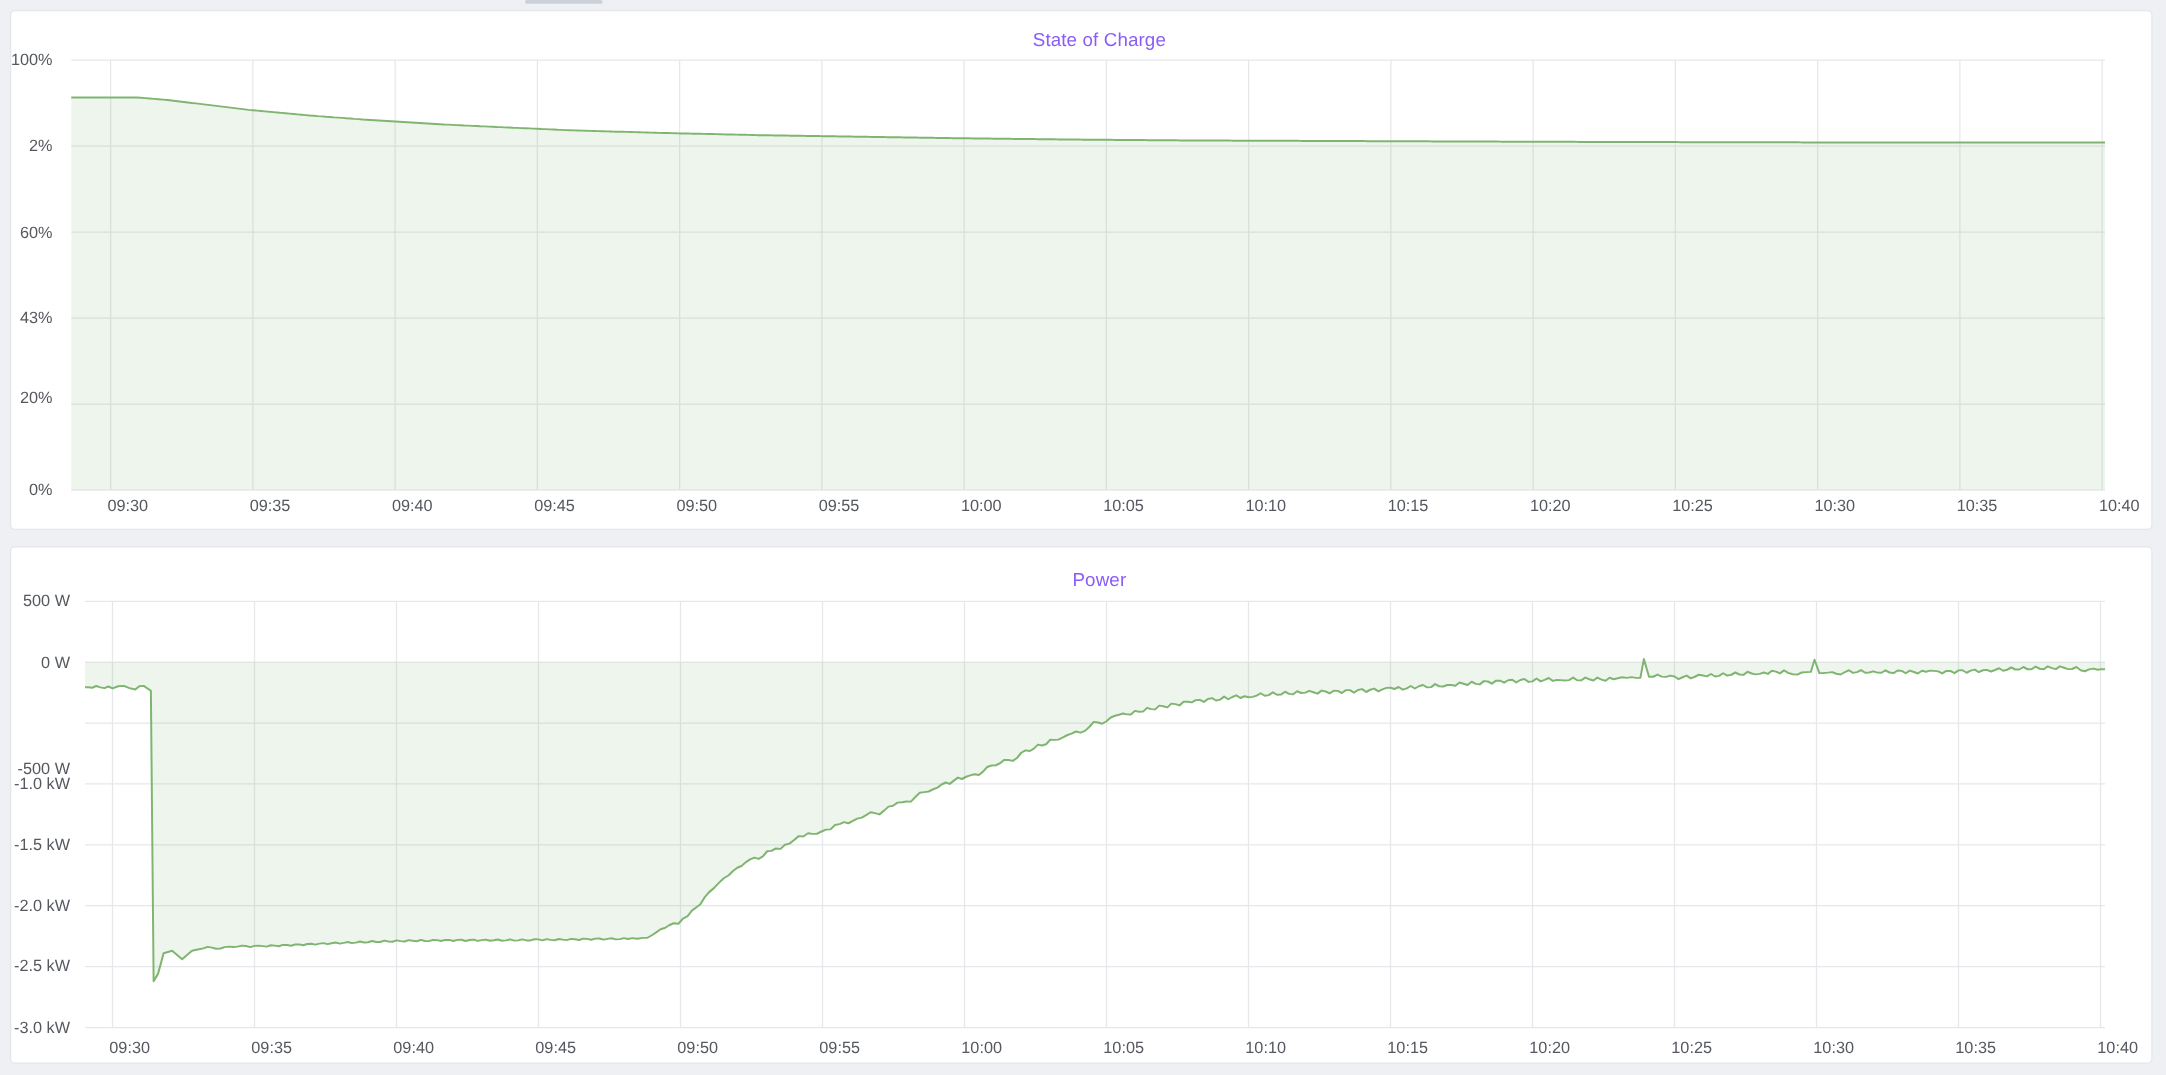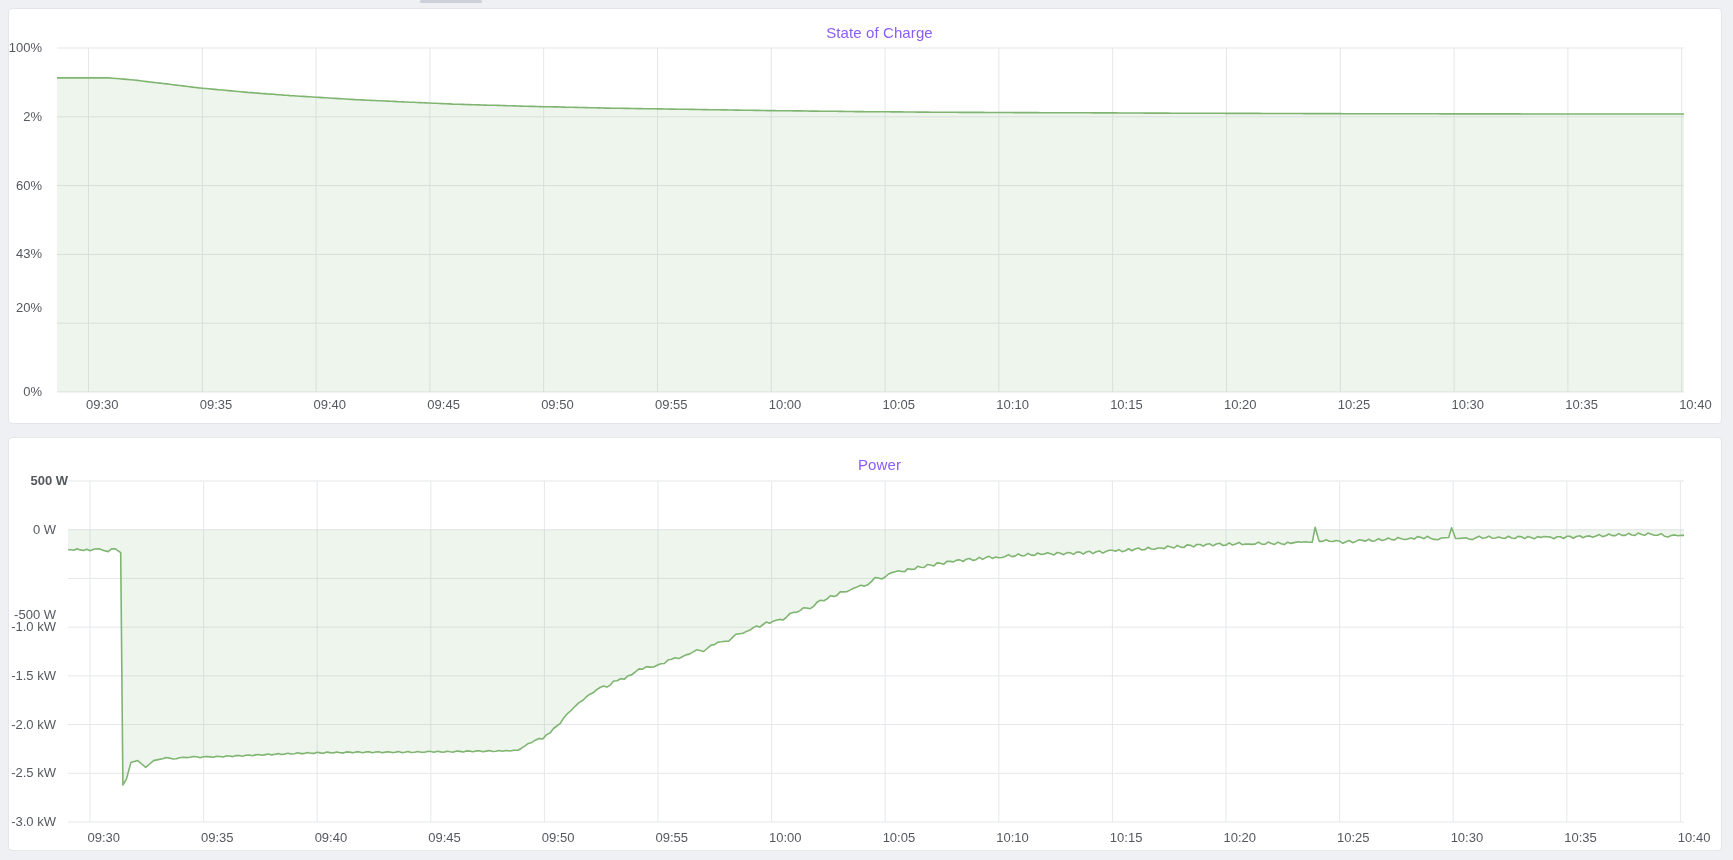--- a/index.html
+++ b/index.html
@@ -97,38 +97,38 @@
     <line x1="1680.3999999999999" y1="481" x2="1680.3999999999999" y2="822" stroke="#e5e7ea" stroke-width="1"></line>
     <path d="M67.3,529.7L67.3,549.7L70.5,549.8L73.8,550.2L77.0,548.8L80.3,549.9L83.5,550.5L86.8,549.2L90.0,550.7L94.5,549.0L99.1,548.7L103.6,550.5L108.2,551.6L111.6,548.9L115.0,548.7L120.7,552.6L122.9,785.0L126.4,779.1L130.9,762.6L134.3,761.6L137.7,760.6L141.7,764.0L145.7,767.4L149.6,764.0L153.6,760.6L158.2,759.6L162.7,758.7L166.1,757.5L169.5,758.1L172.9,759.0L176.3,758.8L179.7,757.7L183.2,757.3L186.6,757.6L190.0,757.3L193.4,756.5L196.8,756.8L200.2,757.7L203.6,756.7L206.8,756.5L210.1,756.9L213.3,757.3L216.6,756.2L219.8,756.5L223.1,757.0L226.3,755.9L229.6,756.0L232.8,756.6L236.1,755.6L239.3,755.5L242.5,756.2L245.8,755.2L249.0,755.0L252.3,755.7L255.5,754.9L258.8,754.5L262.0,755.3L265.3,754.6L268.5,754.0L271.8,754.9L275.0,754.3L278.3,753.6L281.5,754.5L284.7,754.1L288.0,753.2L291.2,754.0L294.5,753.8L297.7,752.8L301.0,753.6L304.2,753.6L307.5,752.5L310.7,753.2L314.0,753.4L317.2,752.3L320.4,752.9L323.7,753.2L326.9,752.1L330.2,752.6L333.4,753.0L336.7,751.9L339.9,752.8L343.2,752.9L346.4,751.9L349.7,752.1L352.9,752.8L356.1,751.9L359.4,751.9L362.6,752.8L365.9,751.9L369.1,751.8L372.4,752.8L375.6,752.0L378.9,751.7L382.1,752.7L385.4,752.1L388.6,751.7L391.9,752.6L395.1,752.2L398.3,751.6L401.6,752.6L404.8,752.3L408.1,751.5L411.3,752.5L414.6,752.3L417.8,751.5L421.1,752.3L424.3,752.3L427.6,751.4L430.8,751.5L434.0,752.3L437.3,751.3L440.5,751.9L443.8,752.2L447.0,751.2L450.3,751.7L453.5,752.1L456.8,751.1L460.0,751.4L463.3,752.0L466.5,750.9L469.7,751.1L473.0,751.8L476.2,750.9L479.5,750.8L482.8,751.7L486.1,751.1L489.4,750.6L492.6,751.5L495.9,751.3L499.2,750.5L502.5,751.2L505.8,750.5L509.9,751.0L514.0,750.3L518.0,750.2L521.5,748.2L525.0,745.9L528.4,743.4L531.9,742.4L535.3,740.2L539.0,738.6L542.7,739.0L546.4,734.9L550.1,732.9L553.5,728.5L556.9,726.0L560.3,723.4L563.7,717.9L567.1,713.9L571.1,710.5L575.1,706.3L579.0,702.6L583.0,700.2L586.4,696.8L589.8,694.2L593.2,692.8L596.7,689.7L600.1,687.5L603.5,686.1L606.9,687.1L610.3,685.1L613.7,681.0L617.1,680.7L620.7,678.8L624.4,679.1L628.0,675.8L631.6,674.9L635.3,672.0L639.0,668.9L642.7,669.2L646.4,666.6L650.0,667.1L653.6,667.0L657.2,665.2L660.8,663.7L664.4,663.5L668.0,660.0L671.6,659.3L675.2,657.7L678.7,658.6L682.3,656.7L685.8,654.9L689.4,654.1L692.9,652.1L696.5,649.8L700.0,650.5L703.6,651.5L707.2,648.5L710.8,645.3L714.4,644.6L718.0,642.1L721.6,641.8L725.2,641.2L728.7,641.3L732.3,637.6L735.8,634.2L739.4,633.7L742.9,633.2L746.5,631.4L750.0,630.1L753.3,627.6L756.5,626.0L759.8,627.1L763.1,624.5L766.3,622.1L769.6,623.2L772.9,621.4L776.1,620.3L779.6,619.4L783.0,620.0L786.4,617.3L789.8,613.6L793.2,612.4L796.6,612.2L800.0,610.6L803.4,607.9L806.8,608.0L810.2,608.7L813.6,606.4L817.0,602.2L820.4,600.3L823.9,600.8L827.1,598.9L830.4,595.7L833.7,596.4L836.9,595.4L840.2,591.8L843.5,591.9L846.7,591.7L850.0,590.1L853.6,588.2L857.2,586.9L860.8,585.2L864.4,586.1L868.0,584.7L871.6,581.4L875.0,577.5L878.4,578.0L881.8,579.0L885.2,577.0L888.6,574.0L892.0,572.6L895.2,571.8L898.4,570.8L901.6,571.5L904.7,571.6L907.9,568.7L911.2,569.4L914.4,569.3L917.7,566.3L920.9,567.3L924.1,567.5L927.4,564.5L930.6,565.0L933.9,565.9L937.1,562.9L940.4,563.3L943.6,564.3L946.9,561.4L950.1,561.4L953.4,561.9L956.6,560.1L959.9,559.9L963.1,561.5L966.3,559.2L969.6,558.5L972.8,560.4L976.1,559.7L979.3,557.3L982.6,559.4L985.8,557.6L989.1,556.3L992.3,558.4L995.6,557.0L998.8,557.8L1002.0,557.5L1005.3,556.5L1008.5,554.6L1011.8,556.6L1015.0,556.1L1018.3,553.9L1021.5,555.8L1024.8,555.7L1028.0,553.4L1031.3,555.1L1034.5,555.4L1037.7,553.0L1041.0,554.4L1044.2,554.1L1047.5,552.7L1050.7,553.8L1054.0,554.9L1057.2,552.5L1060.5,553.2L1063.7,554.7L1067.0,552.6L1070.2,552.7L1073.5,554.4L1076.7,552.1L1079.9,552.1L1083.2,554.1L1086.4,552.0L1089.7,551.3L1092.9,553.6L1096.2,551.8L1099.4,550.9L1102.7,553.1L1105.9,551.5L1109.2,550.3L1112.4,550.2L1115.6,551.2L1118.9,549.6L1122.1,551.7L1125.4,550.7L1128.6,548.8L1131.9,550.8L1135.1,549.0L1138.4,548.0L1141.6,549.9L1144.9,549.7L1148.1,547.3L1151.3,549.0L1154.6,549.2L1157.8,548.0L1161.1,548.0L1164.3,548.6L1167.6,546.0L1170.8,547.0L1174.1,548.0L1177.3,545.4L1180.6,547.1L1183.8,547.5L1187.1,544.9L1190.3,545.2L1193.5,546.9L1196.8,544.5L1200.0,544.5L1203.3,546.1L1206.5,544.2L1209.8,543.8L1213.0,545.9L1216.3,544.0L1219.5,543.2L1222.8,545.5L1226.0,545.1L1229.2,542.8L1232.5,545.1L1235.7,543.9L1239.0,542.4L1242.2,544.7L1245.5,544.0L1248.7,544.1L1252.0,544.4L1255.2,544.1L1258.5,542.1L1261.7,544.2L1264.9,544.3L1268.2,542.1L1271.4,543.4L1274.7,544.4L1277.9,542.1L1281.2,543.7L1284.4,544.6L1287.7,542.2L1290.9,543.4L1294.2,542.6L1297.8,541.8L1301.4,542.3L1305.1,541.7L1308.7,542.3L1312.3,542.2L1315.1,527.3L1319.2,541.4L1322.6,541.4L1326.0,539.7L1329.4,541.3L1332.8,541.5L1336.2,540.5L1339.6,541.2L1342.8,543.3L1346.1,541.8L1349.3,540.5L1352.6,542.7L1355.8,541.4L1359.1,539.8L1362.3,540.4L1365.6,541.1L1368.8,539.2L1372.1,541.2L1375.3,540.7L1378.5,538.6L1381.8,540.5L1385.0,539.8L1388.3,538.0L1391.5,539.6L1394.8,539.9L1398.0,537.4L1401.3,538.8L1404.5,539.5L1407.8,539.1L1411.0,538.0L1414.3,539.1L1417.5,536.6L1420.7,537.3L1424.0,538.7L1427.2,536.3L1430.5,538.3L1434.1,539.4L1437.8,539.7L1441.4,538.0L1445.0,537.7L1448.7,537.5L1451.6,527.8L1455.5,538.5L1458.9,538.4L1462.3,538.1L1465.7,537.7L1469.1,539.0L1472.5,539.6L1475.9,537.7L1479.2,536.2L1482.4,538.3L1485.7,537.7L1488.9,536.1L1492.1,538.2L1495.4,538.0L1498.6,537.1L1501.9,538.1L1505.1,538.2L1508.4,536.3L1511.6,538.0L1514.9,538.5L1518.1,536.4L1521.4,536.7L1524.6,538.6L1527.9,536.5L1531.1,537.6L1534.3,538.8L1537.6,536.6L1540.8,537.4L1544.1,536.5L1547.3,536.7L1550.6,537.1L1553.8,538.7L1557.1,536.7L1560.3,536.7L1563.6,538.5L1566.8,536.3L1570.0,536.2L1573.3,538.2L1576.5,536.5L1579.8,535.7L1583.0,537.7L1586.3,536.2L1589.5,535.9L1592.8,537.2L1596.0,536.0L1599.3,534.6L1602.5,536.6L1605.7,535.8L1609.0,534.0L1612.2,535.6L1615.5,535.6L1618.7,533.6L1622.0,535.4L1625.2,535.4L1628.5,533.3L1631.7,535.0L1635.0,535.4L1638.2,533.1L1641.5,534.5L1644.7,535.3L1647.9,533.1L1651.2,534.2L1654.4,535.3L1657.7,535.2L1661.1,533.6L1664.5,536.2L1667.9,537.0L1671.3,535.5L1674.7,534.9L1678.1,535.8L1681.5,535.3L1684.9,535.4L1684.9,529.7Z" fill="rgba(127,181,113,0.13)" stroke="none" clip-path="url(#clip1)"></path>
     <path d="M67.3,549.7L70.5,549.8L73.8,550.2L77.0,548.8L80.3,549.9L83.5,550.5L86.8,549.2L90.0,550.7L94.5,549.0L99.1,548.7L103.6,550.5L108.2,551.6L111.6,548.9L115.0,548.7L120.7,552.6L122.9,785.0L126.4,779.1L130.9,762.6L134.3,761.6L137.7,760.6L141.7,764.0L145.7,767.4L149.6,764.0L153.6,760.6L158.2,759.6L162.7,758.7L166.1,757.5L169.5,758.1L172.9,759.0L176.3,758.8L179.7,757.7L183.2,757.3L186.6,757.6L190.0,757.3L193.4,756.5L196.8,756.8L200.2,757.7L203.6,756.7L206.8,756.5L210.1,756.9L213.3,757.3L216.6,756.2L219.8,756.5L223.1,757.0L226.3,755.9L229.6,756.0L232.8,756.6L236.1,755.6L239.3,755.5L242.5,756.2L245.8,755.2L249.0,755.0L252.3,755.7L255.5,754.9L258.8,754.5L262.0,755.3L265.3,754.6L268.5,754.0L271.8,754.9L275.0,754.3L278.3,753.6L281.5,754.5L284.7,754.1L288.0,753.2L291.2,754.0L294.5,753.8L297.7,752.8L301.0,753.6L304.2,753.6L307.5,752.5L310.7,753.2L314.0,753.4L317.2,752.3L320.4,752.9L323.7,753.2L326.9,752.1L330.2,752.6L333.4,753.0L336.7,751.9L339.9,752.8L343.2,752.9L346.4,751.9L349.7,752.1L352.9,752.8L356.1,751.9L359.4,751.9L362.6,752.8L365.9,751.9L369.1,751.8L372.4,752.8L375.6,752.0L378.9,751.7L382.1,752.7L385.4,752.1L388.6,751.7L391.9,752.6L395.1,752.2L398.3,751.6L401.6,752.6L404.8,752.3L408.1,751.5L411.3,752.5L414.6,752.3L417.8,751.5L421.1,752.3L424.3,752.3L427.6,751.4L430.8,751.5L434.0,752.3L437.3,751.3L440.5,751.9L443.8,752.2L447.0,751.2L450.3,751.7L453.5,752.1L456.8,751.1L460.0,751.4L463.3,752.0L466.5,750.9L469.7,751.1L473.0,751.8L476.2,750.9L479.5,750.8L482.8,751.7L486.1,751.1L489.4,750.6L492.6,751.5L495.9,751.3L499.2,750.5L502.5,751.2L505.8,750.5L509.9,751.0L514.0,750.3L518.0,750.2L521.5,748.2L525.0,745.9L528.4,743.4L531.9,742.4L535.3,740.2L539.0,738.6L542.7,739.0L546.4,734.9L550.1,732.9L553.5,728.5L556.9,726.0L560.3,723.4L563.7,717.9L567.1,713.9L571.1,710.5L575.1,706.3L579.0,702.6L583.0,700.2L586.4,696.8L589.8,694.2L593.2,692.8L596.7,689.7L600.1,687.5L603.5,686.1L606.9,687.1L610.3,685.1L613.7,681.0L617.1,680.7L620.7,678.8L624.4,679.1L628.0,675.8L631.6,674.9L635.3,672.0L639.0,668.9L642.7,669.2L646.4,666.6L650.0,667.1L653.6,667.0L657.2,665.2L660.8,663.7L664.4,663.5L668.0,660.0L671.6,659.3L675.2,657.7L678.7,658.6L682.3,656.7L685.8,654.9L689.4,654.1L692.9,652.1L696.5,649.8L700.0,650.5L703.6,651.5L707.2,648.5L710.8,645.3L714.4,644.6L718.0,642.1L721.6,641.8L725.2,641.2L728.7,641.3L732.3,637.6L735.8,634.2L739.4,633.7L742.9,633.2L746.5,631.4L750.0,630.1L753.3,627.6L756.5,626.0L759.8,627.1L763.1,624.5L766.3,622.1L769.6,623.2L772.9,621.4L776.1,620.3L779.6,619.4L783.0,620.0L786.4,617.3L789.8,613.6L793.2,612.4L796.6,612.2L800.0,610.6L803.4,607.9L806.8,608.0L810.2,608.7L813.6,606.4L817.0,602.2L820.4,600.3L823.9,600.8L827.1,598.9L830.4,595.7L833.7,596.4L836.9,595.4L840.2,591.8L843.5,591.9L846.7,591.7L850.0,590.1L853.6,588.2L857.2,586.9L860.8,585.2L864.4,586.1L868.0,584.7L871.6,581.4L875.0,577.5L878.4,578.0L881.8,579.0L885.2,577.0L888.6,574.0L892.0,572.6L895.2,571.8L898.4,570.8L901.6,571.5L904.7,571.6L907.9,568.7L911.2,569.4L914.4,569.3L917.7,566.3L920.9,567.3L924.1,567.5L927.4,564.5L930.6,565.0L933.9,565.9L937.1,562.9L940.4,563.3L943.6,564.3L946.9,561.4L950.1,561.4L953.4,561.9L956.6,560.1L959.9,559.9L963.1,561.5L966.3,559.2L969.6,558.5L972.8,560.4L976.1,559.7L979.3,557.3L982.6,559.4L985.8,557.6L989.1,556.3L992.3,558.4L995.6,557.0L998.8,557.8L1002.0,557.5L1005.3,556.5L1008.5,554.6L1011.8,556.6L1015.0,556.1L1018.3,553.9L1021.5,555.8L1024.8,555.7L1028.0,553.4L1031.3,555.1L1034.5,555.4L1037.7,553.0L1041.0,554.4L1044.2,554.1L1047.5,552.7L1050.7,553.8L1054.0,554.9L1057.2,552.5L1060.5,553.2L1063.7,554.7L1067.0,552.6L1070.2,552.7L1073.5,554.4L1076.7,552.1L1079.9,552.1L1083.2,554.1L1086.4,552.0L1089.7,551.3L1092.9,553.6L1096.2,551.8L1099.4,550.9L1102.7,553.1L1105.9,551.5L1109.2,550.3L1112.4,550.2L1115.6,551.2L1118.9,549.6L1122.1,551.7L1125.4,550.7L1128.6,548.8L1131.9,550.8L1135.1,549.0L1138.4,548.0L1141.6,549.9L1144.9,549.7L1148.1,547.3L1151.3,549.0L1154.6,549.2L1157.8,548.0L1161.1,548.0L1164.3,548.6L1167.6,546.0L1170.8,547.0L1174.1,548.0L1177.3,545.4L1180.6,547.1L1183.8,547.5L1187.1,544.9L1190.3,545.2L1193.5,546.9L1196.8,544.5L1200.0,544.5L1203.3,546.1L1206.5,544.2L1209.8,543.8L1213.0,545.9L1216.3,544.0L1219.5,543.2L1222.8,545.5L1226.0,545.1L1229.2,542.8L1232.5,545.1L1235.7,543.9L1239.0,542.4L1242.2,544.7L1245.5,544.0L1248.7,544.1L1252.0,544.4L1255.2,544.1L1258.5,542.1L1261.7,544.2L1264.9,544.3L1268.2,542.1L1271.4,543.4L1274.7,544.4L1277.9,542.1L1281.2,543.7L1284.4,544.6L1287.7,542.2L1290.9,543.4L1294.2,542.6L1297.8,541.8L1301.4,542.3L1305.1,541.7L1308.7,542.3L1312.3,542.2L1315.1,527.3L1319.2,541.4L1322.6,541.4L1326.0,539.7L1329.4,541.3L1332.8,541.5L1336.2,540.5L1339.6,541.2L1342.8,543.3L1346.1,541.8L1349.3,540.5L1352.6,542.7L1355.8,541.4L1359.1,539.8L1362.3,540.4L1365.6,541.1L1368.8,539.2L1372.1,541.2L1375.3,540.7L1378.5,538.6L1381.8,540.5L1385.0,539.8L1388.3,538.0L1391.5,539.6L1394.8,539.9L1398.0,537.4L1401.3,538.8L1404.5,539.5L1407.8,539.1L1411.0,538.0L1414.3,539.1L1417.5,536.6L1420.7,537.3L1424.0,538.7L1427.2,536.3L1430.5,538.3L1434.1,539.4L1437.8,539.7L1441.4,538.0L1445.0,537.7L1448.7,537.5L1451.6,527.8L1455.5,538.5L1458.9,538.4L1462.3,538.1L1465.7,537.7L1469.1,539.0L1472.5,539.6L1475.9,537.7L1479.2,536.2L1482.4,538.3L1485.7,537.7L1488.9,536.1L1492.1,538.2L1495.4,538.0L1498.6,537.1L1501.9,538.1L1505.1,538.2L1508.4,536.3L1511.6,538.0L1514.9,538.5L1518.1,536.4L1521.4,536.7L1524.6,538.6L1527.9,536.5L1531.1,537.6L1534.3,538.8L1537.6,536.6L1540.8,537.4L1544.1,536.5L1547.3,536.7L1550.6,537.1L1553.8,538.7L1557.1,536.7L1560.3,536.7L1563.6,538.5L1566.8,536.3L1570.0,536.2L1573.3,538.2L1576.5,536.5L1579.8,535.7L1583.0,537.7L1586.3,536.2L1589.5,535.9L1592.8,537.2L1596.0,536.0L1599.3,534.6L1602.5,536.6L1605.7,535.8L1609.0,534.0L1612.2,535.6L1615.5,535.6L1618.7,533.6L1622.0,535.4L1625.2,535.4L1628.5,533.3L1631.7,535.0L1635.0,535.4L1638.2,533.1L1641.5,534.5L1644.7,535.3L1647.9,533.1L1651.2,534.2L1654.4,535.3L1657.7,535.2L1661.1,533.6L1664.5,536.2L1667.9,537.0L1671.3,535.5L1674.7,534.9L1678.1,535.8L1681.5,535.3L1684.9,535.4" fill="none" stroke="#7fb571" stroke-width="1.6" stroke-linejoin="round" stroke-linecap="round" clip-path="url(#clip1)"></path>
   </svg>
 
 <div id="labels">
     <div class="ylab" style="left: 8px; width: 34px; top: 40px;">100%</div>
     <div class="ylab" style="left: 8px; width: 34px; top: 108.8px;">2%</div>
     <div class="ylab" style="left: 8px; width: 34px; top: 177.6px;">60%</div>
     <div class="ylab" style="left: 8px; width: 34px; top: 246.4px;">43%</div>
-    <div class="ylab" style="left: 8px; width: 34px; top: 300px;">20%</div>
+    <div class="ylab" style="left: 8px; width: 34px; top: 310px;">20%</div>
     <div class="ylab" style="left: 8px; width: 34px; top: 384px;">0%</div>
     <div class="xlab" style="left: 58.5px; top: 397px;">09:30</div>
     <div class="xlab" style="left: 172.3px; top: 397px;">09:35</div>
     <div class="xlab" style="left: 286.1px; top: 397px;">09:40</div>
     <div class="xlab" style="left: 399.9px; top: 397px;">09:45</div>
     <div class="xlab" style="left: 513.7px; top: 397px;">09:50</div>
     <div class="xlab" style="left: 627.5px; top: 397px;">09:55</div>
     <div class="xlab" style="left: 741.3px; top: 397px;">10:00</div>
     <div class="xlab" style="left: 855.1px; top: 397px;">10:05</div>
     <div class="xlab" style="left: 968.9px; top: 397px;">10:10</div>
     <div class="xlab" style="left: 1082.7px; top: 397px;">10:15</div>
     <div class="xlab" style="left: 1196.5px; top: 397px;">10:20</div>
     <div class="xlab" style="left: 1310.3px; top: 397px;">10:25</div>
     <div class="xlab" style="left: 1424.1px; top: 397px;">10:30</div>
     <div class="xlab" style="left: 1537.9px; top: 397px;">10:35</div>
     <div class="xlab" style="left: 1651.7px; top: 397px;">10:40</div>
-    <div class="ylab" style="left: 20px; width: 48px; top: 473px; font-weight: bold;">500 W</div>
+    <div class="ylab" style="left: 8px; width: 48px; top: 473px;">500 W</div>
     <div class="ylab" style="left: 8px; width: 48px; top: 521.714px;">0 W</div>
     <div class="ylab" style="left: 8px; width: 48px; top: 570.429px; margin-top: 37px;">-500 W</div>
     <div class="ylab" style="left: 8px; width: 48px; top: 619.143px;">-1.0 kW</div>
     <div class="ylab" style="left: 8px; width: 48px; top: 667.857px;">-1.5 kW</div>
     <div class="ylab" style="left: 8px; width: 48px; top: 716.571px;">-2.0 kW</div>
     <div class="ylab" style="left: 8px; width: 48px; top: 765.286px;">-2.5 kW</div>
     <div class="ylab" style="left: 8px; width: 48px; top: 814px;">-3.0 kW</div>
     <div class="xlab" style="left: 60px; top: 830px;">09:30</div>
     <div class="xlab" style="left: 173.6px; top: 830px;">09:35</div>
     <div class="xlab" style="left: 287.2px; top: 830px;">09:40</div>

